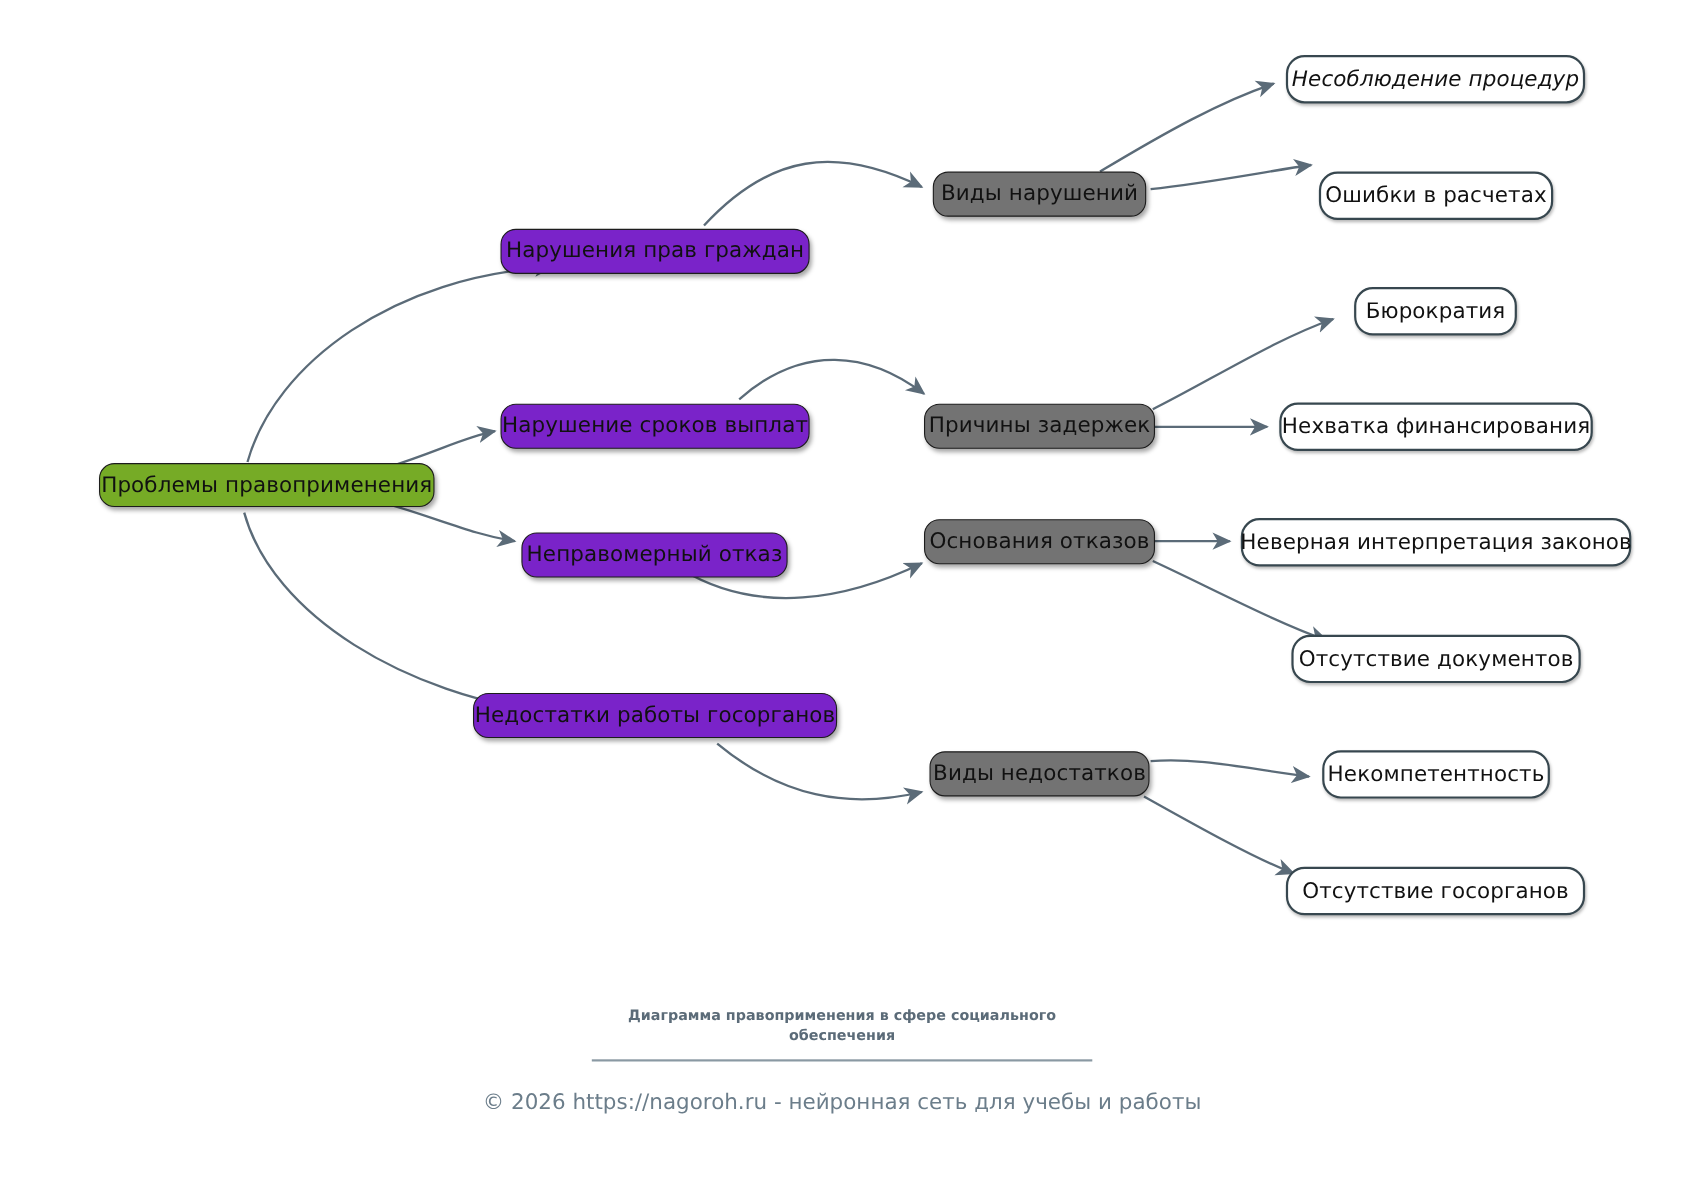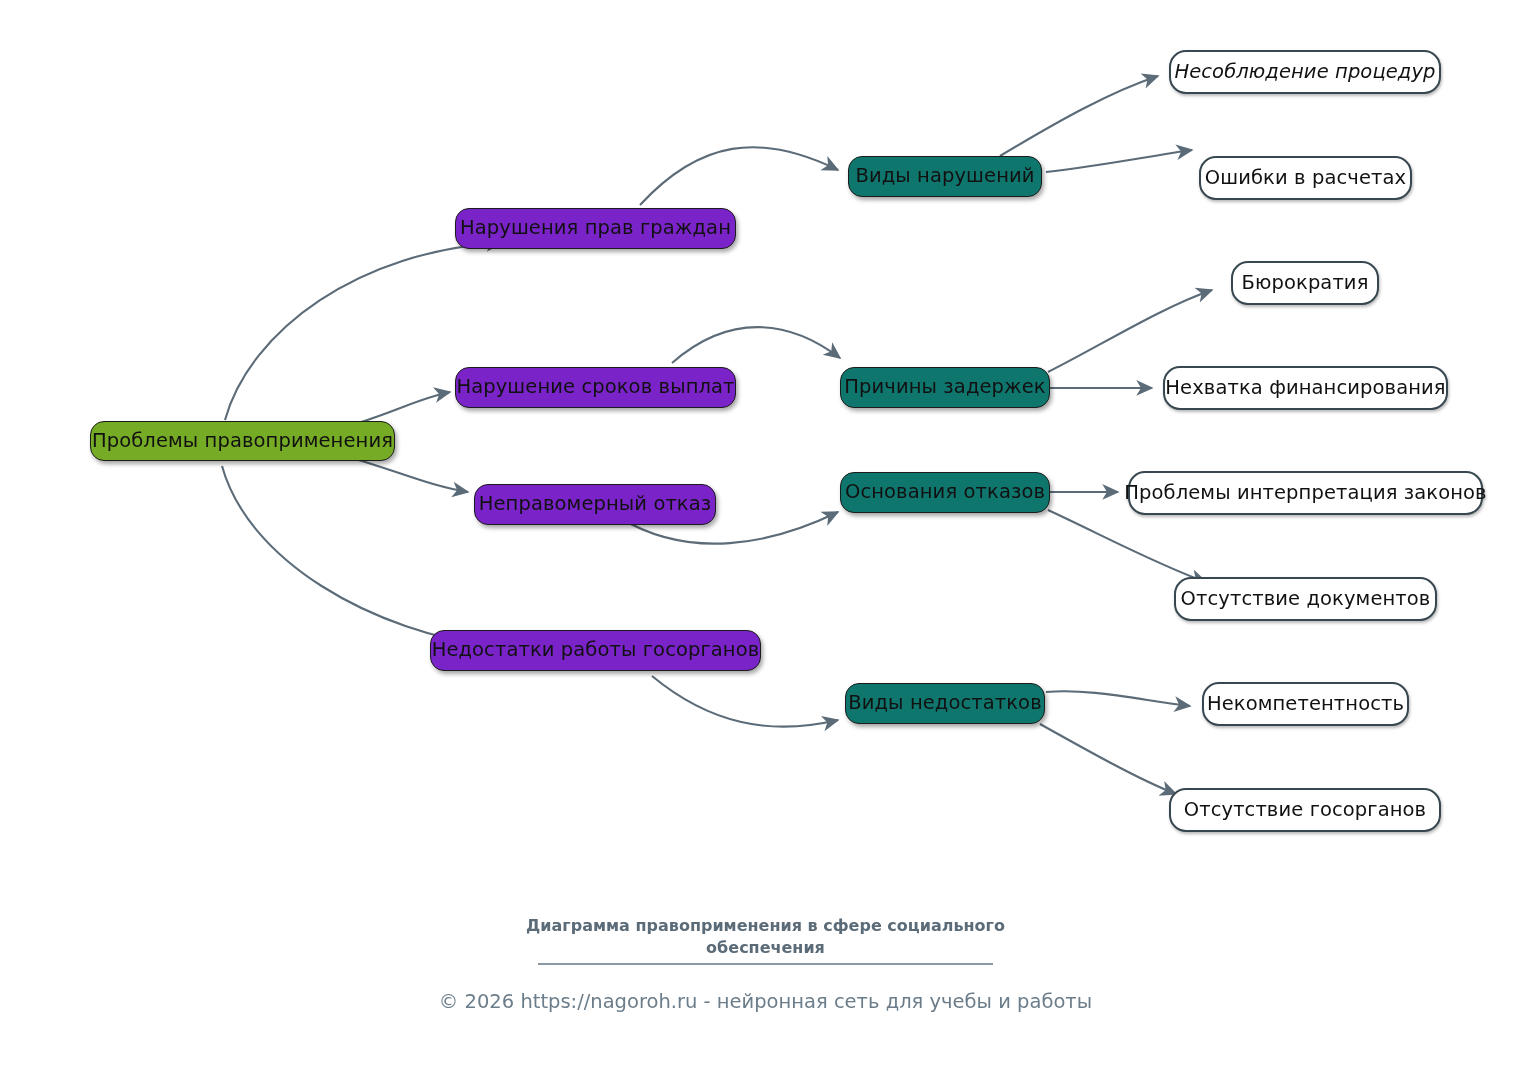--- a/index.html
+++ b/index.html
@@ -52,40 +52,40 @@
   .node.root {
     background: #76ab26;
     border: 1.6px solid #1c1c1c;
     margin-left: 43px;
   }
   .node.branch {
     background: #7a23c9;
     border: 1.6px solid #1c1c1c;
   }
   .node.sub {
-    background: #0f766e;
+    background: #737373;
     border: 1.6px solid #1c1c1c;
   }
   .node.leaf {
     background: #ffffff;
     border: 2px solid #37474f;
     border-radius: 17px;
     filter: drop-shadow(1px 2px 1.5px rgba(0,0,0,0.28));
   }
 
   .footer {
     position: absolute;
     left: 0;
     width: 1531px;
     text-align: center;
     z-index: 4;
   }
   #footer-title {
     top: 915px;
-    font-size: 16px;
+    font-size: 13px;
     font-weight: bold;
     color: #5b6b78;
     line-height: 1.35;
   }
   #footer-title .line2 { display: block; }
   #footer-rule {
     top: 963px;
     font-size: 17px;
     color: #7f8c96;
     letter-spacing: -1px;
@@ -182,21 +182,21 @@
 
   <div class="node leaf" style="left:1231px; top:261px; width:148px; height:44px;">
     <span>Бюрократия</span>
   </div>
 
   <div class="node leaf" style="left:1163px; top:366px; width:285px; height:44px;">
     <span>Нехватка финансирования</span>
   </div>
 
   <div class="node leaf" style="left:1128px; top:471px; width:355px; height:44px;">
-    <span>Проблемы интерпретация законов</span>
+    <span>Неверная интерпретация законов</span>
   </div>
 
   <div class="node leaf" style="left:1174px; top:577px; width:263px; height:44px;">
     <span>Отсутствие документов</span>
   </div>
 
   <div class="node leaf" style="left:1202px; top:682px; width:207px; height:44px;">
     <span>Некомпетентность</span>
   </div>
 

